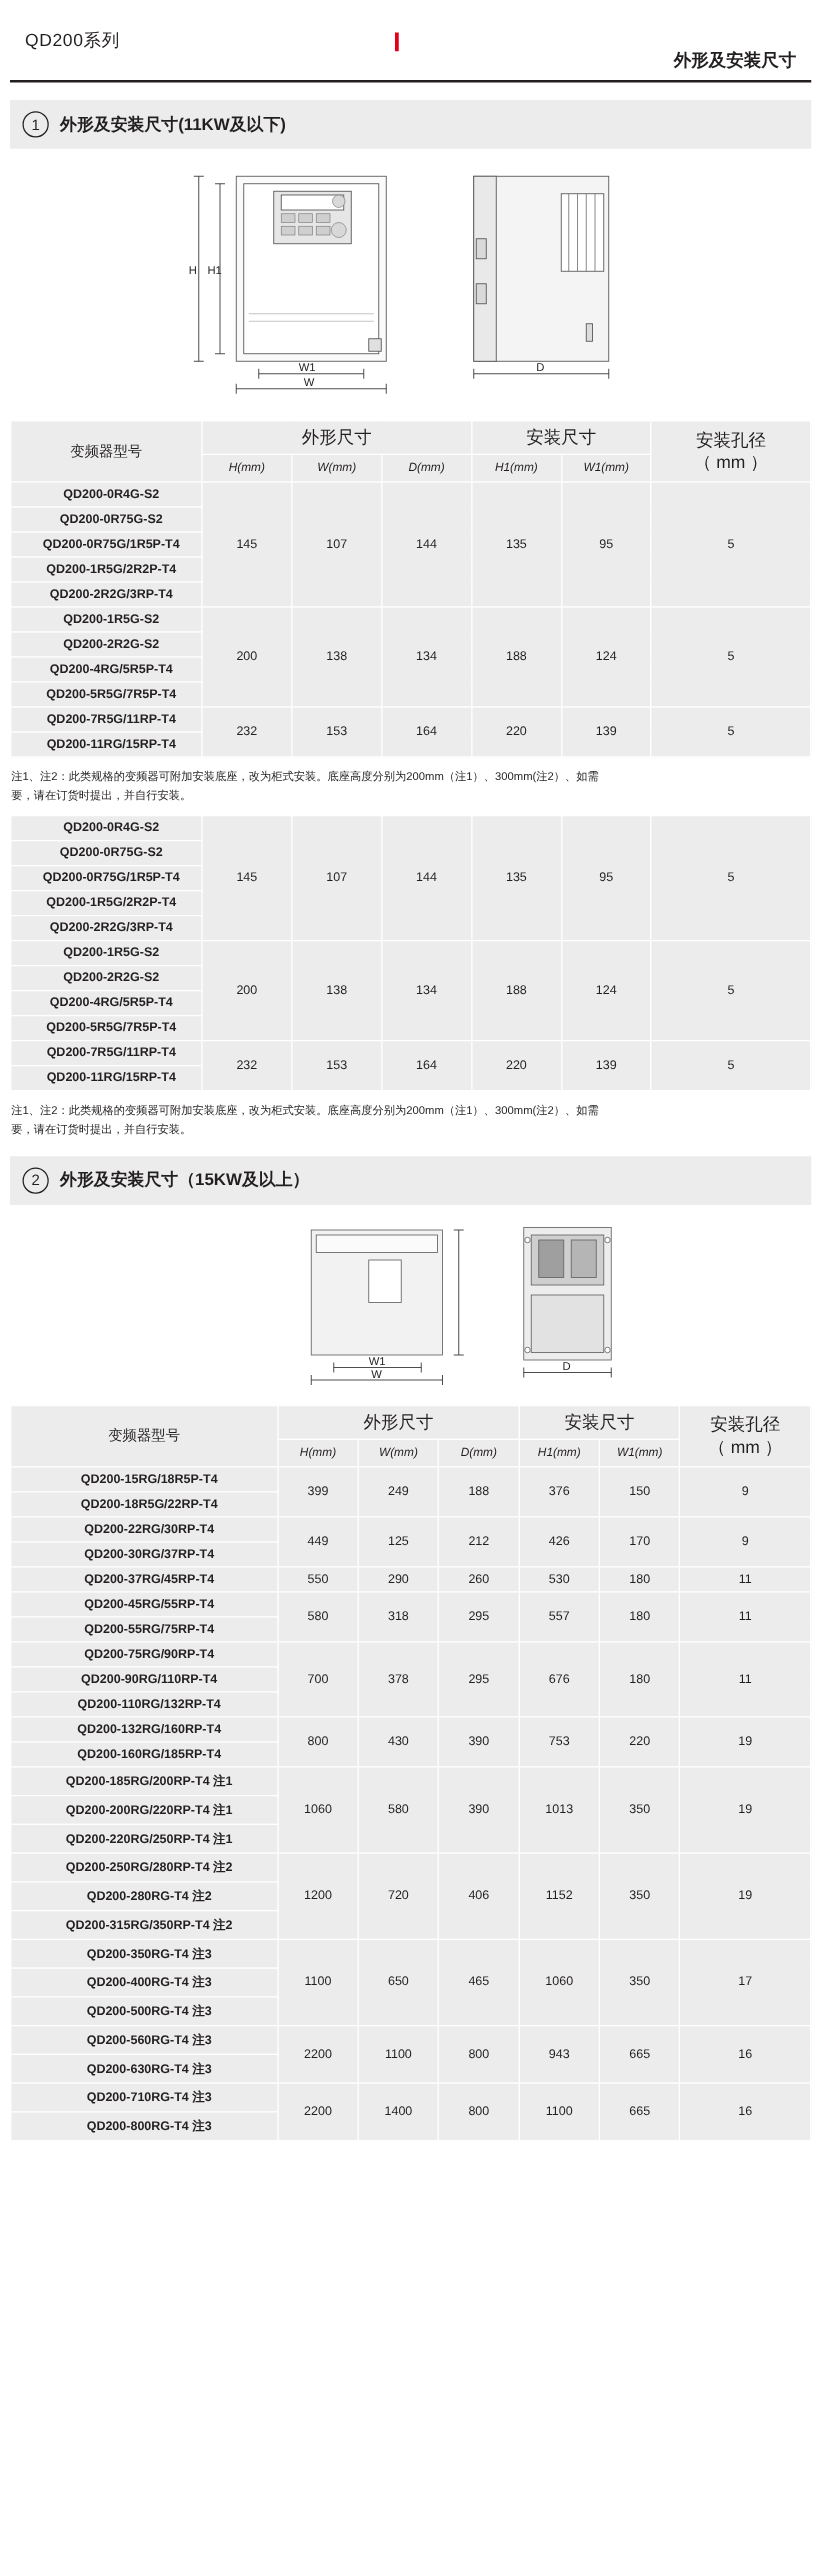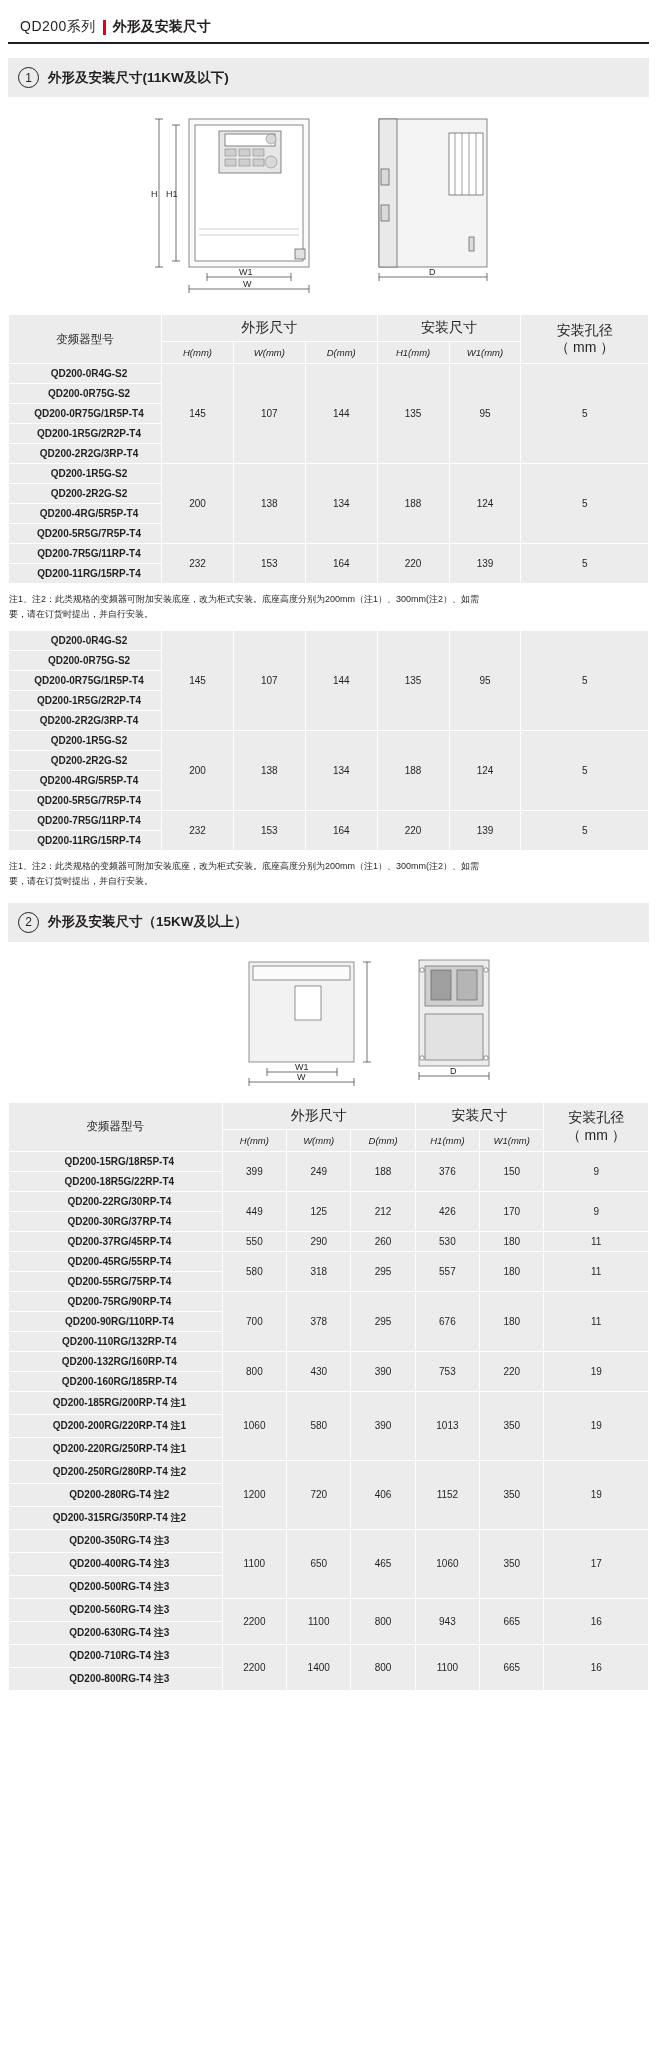--- a/index.html
+++ b/index.html
@@ -10,27 +10,28 @@
     font-family: "Liberation Sans", "DejaVu Sans", sans-serif;
     color: #231f20;
     -webkit-font-smoothing: antialiased;
   }
   .page { width: 657px; position: relative; padding: 0 0 10px 0; }
 
   
   .hdr {
     display: flex;
     align-items: center;
-    padding: 18px 12px 6px 12px;
+    padding: 8px 12px 6px 12px;
     border-bottom: 2px solid #231f20;
     margin: 0 8px;
+    justify-content: space-between;
   }
   .hdr-series { font-size: 14px; color: #231f20; letter-spacing: .5px; }
   .hdr-bar { width: 3px; height: 15px; background: #e2001a; margin: 0 7px 0 7px; }
-  .hdr-title { font-size: 14px; font-weight: bold; color: #231f20; }
+  .hdr-title { font-size: 14px; font-weight: bold; color: #231f20; margin-top: 32px; }
 
   
   .sec {
     margin: 14px 8px 0 8px;
     background: #ececec;
     display: flex;
     align-items: center;
     padding: 9px 10px;
   }
   .sec-num {

